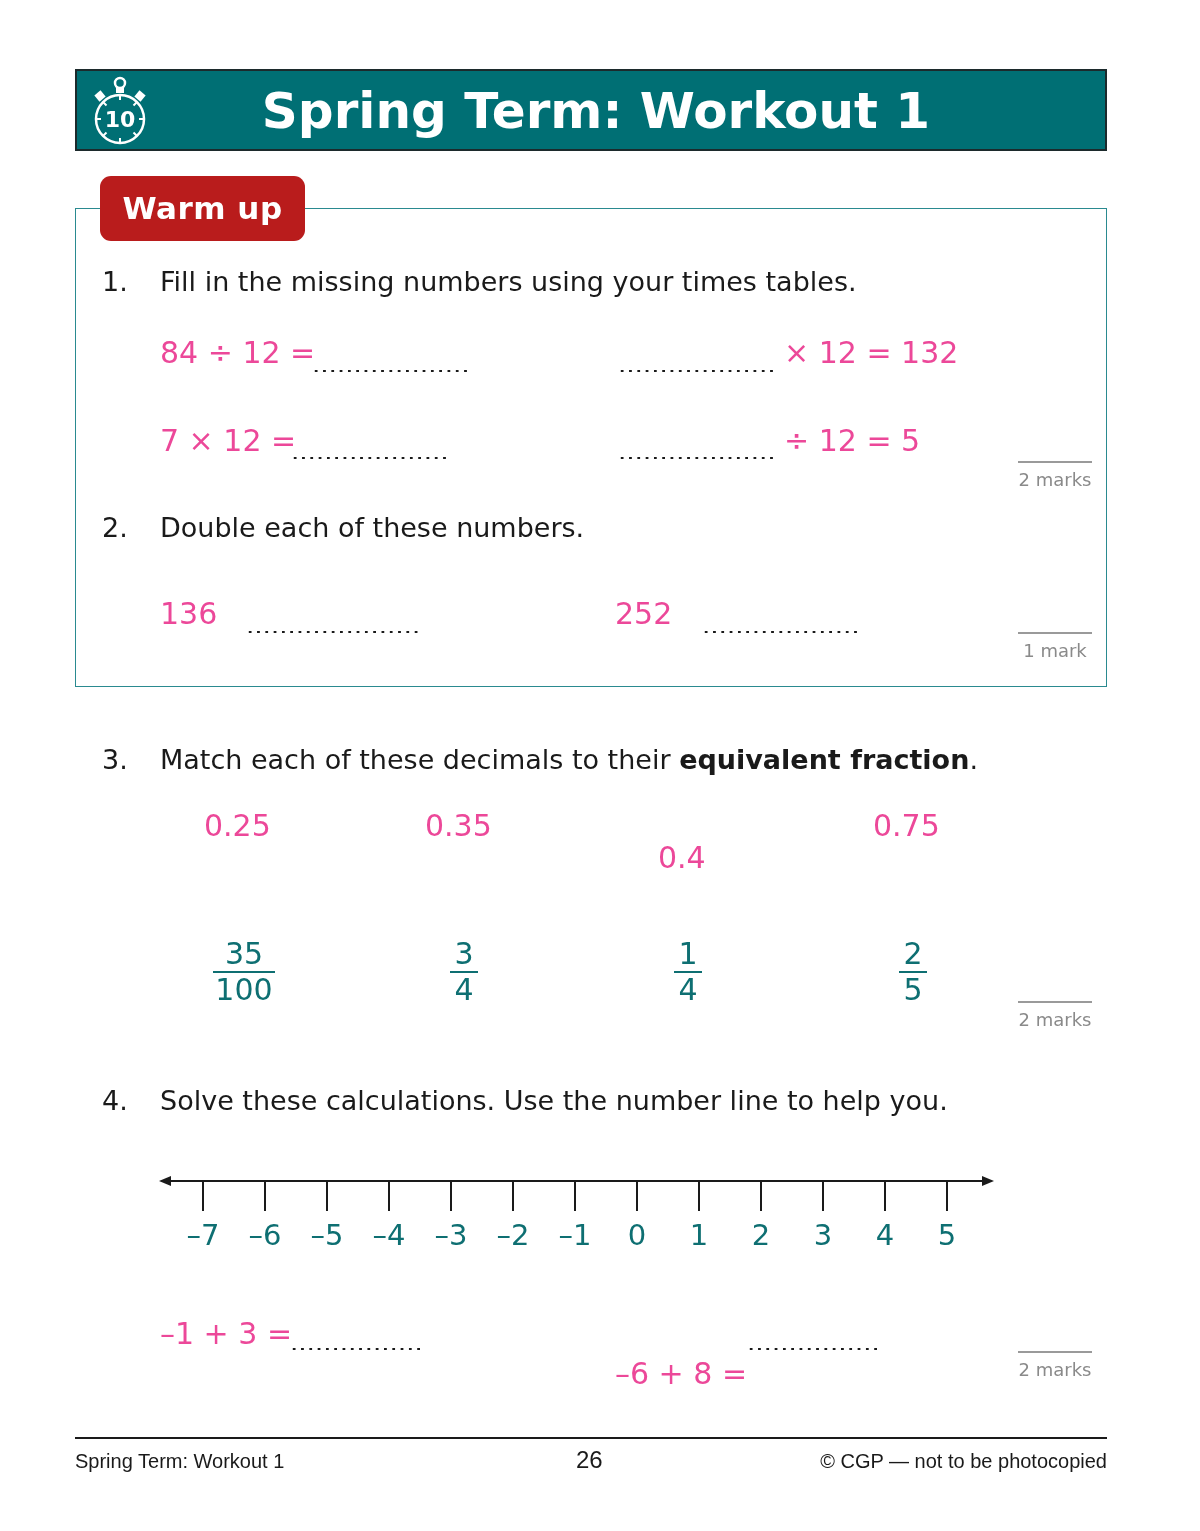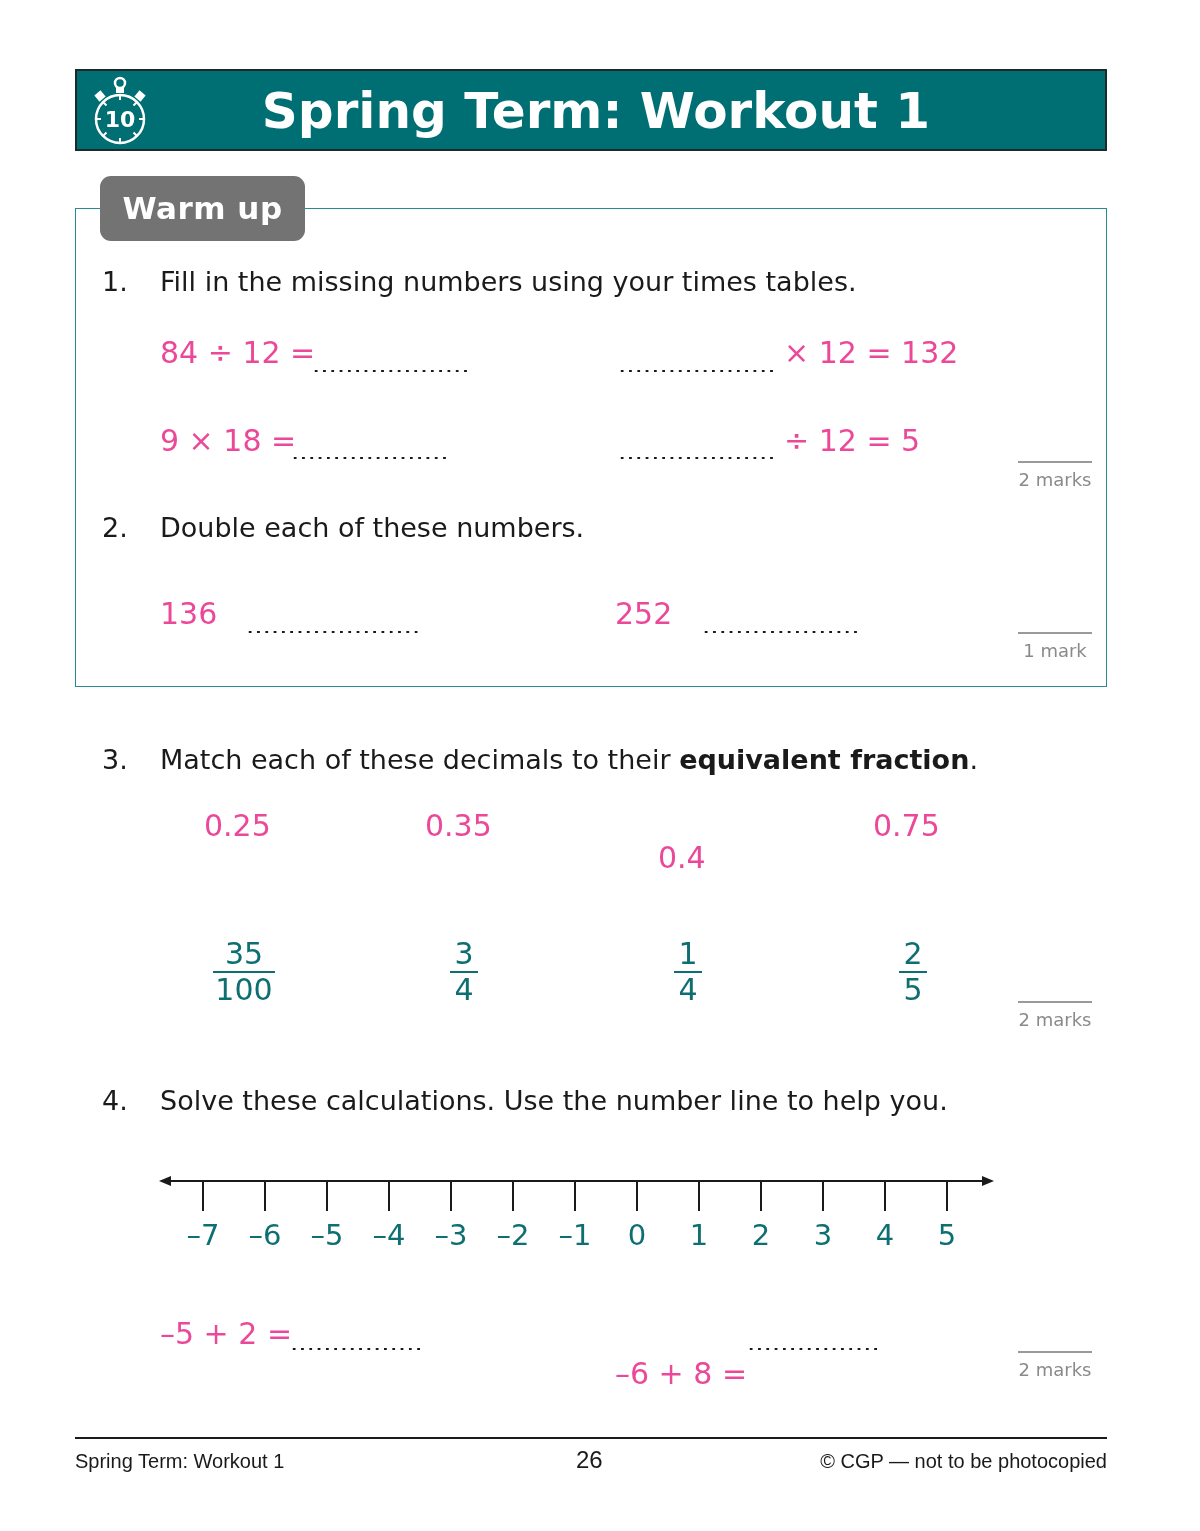--- a/index.html
+++ b/index.html
@@ -19,21 +19,21 @@
   }
   .stopwatch { position: absolute; left: 13px; top: 4px; width: 60px; height: 70px; }
 
   
   .warmup-box {
     position: absolute; left: 75px; top: 208px; width: 1032px; height: 479px;
     border: 1.5px solid #2a8a90;
   }
   .warmup-tab {
     position: absolute; left: 100px; top: 176px; width: 205px; height: 65px;
-    background: #737373; border-radius: 11px;
+    background: #b91c1c; border-radius: 11px;
     color: #ffffff; font-weight: bold; font-size: 31px; line-height: 65px;
     text-align: center; letter-spacing: 0.5px;
   }
 
   .qnum { position: absolute; font-size: 27px; color: #1a1a1a; }
   .qtext { position: absolute; font-size: 27px; color: #1a1a1a; white-space: nowrap; }
   .qtext b { font-weight: bold; }
   .math { position: absolute; font-size: 30px; color: #ec4899; white-space: nowrap; }
   .dots {
     position: absolute; height: 4px;
@@ -85,21 +85,21 @@
 
 <div class="qnum" style="left:102px; top:266px;">1.</div>
 <div class="qtext" style="left:160px; top:266px;">Fill in the missing numbers using your times tables.</div>
 
 <div class="math" style="left:160px; top:335px;">84 ÷ 12 =</div>
 <div class="dots" style="left:312px; top:369px; width:155px;"></div>
 
 <div class="dots" style="left:618px; top:369px; width:155px;"></div>
 <div class="math" style="left:784px; top:335px;">× 12 = 132</div>
 
-<div class="math" style="left:160px; top:423px;">9 × 18 =</div>
+<div class="math" style="left:160px; top:423px;">7 × 12 =</div>
 <div class="dots" style="left:291px; top:456px; width:155px;"></div>
 
 <div class="dots" style="left:618px; top:456px; width:155px;"></div>
 <div class="math" style="left:784px; top:423px;">÷ 12 = 5</div>
 
 <div class="marks" style="left:1018px; top:461px;">
   <div class="marks-line"></div>
   <div class="marks-label">2 marks</div>
 </div>
 
@@ -182,21 +182,21 @@
 <div class="nl-label" style="left:421px;">–3</div>
 <div class="nl-label" style="left:483px;">–2</div>
 <div class="nl-label" style="left:545px;">–1</div>
 <div class="nl-label" style="left:607px;">0</div>
 <div class="nl-label" style="left:669px;">1</div>
 <div class="nl-label" style="left:731px;">2</div>
 <div class="nl-label" style="left:793px;">3</div>
 <div class="nl-label" style="left:855px;">4</div>
 <div class="nl-label" style="left:917px;">5</div>
 
-<div class="math" style="left:160px; top:1316px;">–5 + 2 =</div>
+<div class="math" style="left:160px; top:1316px;">–1 + 3 =</div>
 <div class="dots" style="left:290px; top:1347px; width:132px;"></div>
 
 <div class="math" style="left:615px; top:1316px;margin-top:40px;">–6 + 8 =</div>
 <div class="dots" style="left:747px; top:1347px; width:132px;"></div>
 
 <div class="marks" style="left:1018px; top:1351px;">
   <div class="marks-line"></div>
   <div class="marks-label">2 marks</div>
 </div>
 

